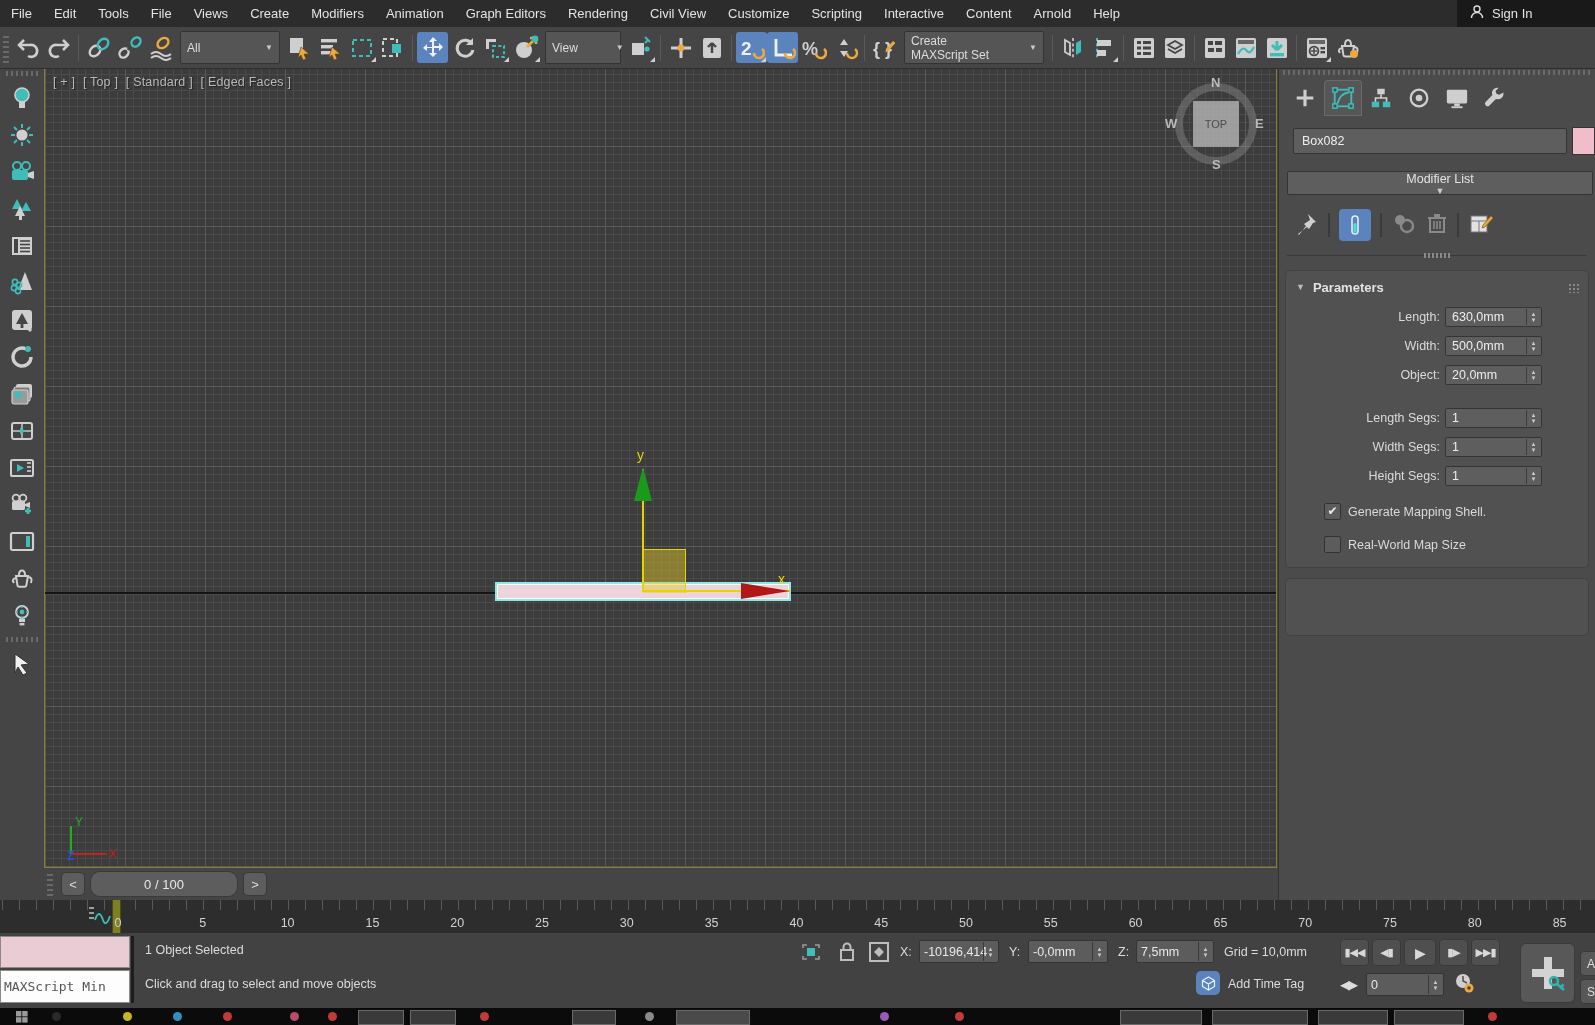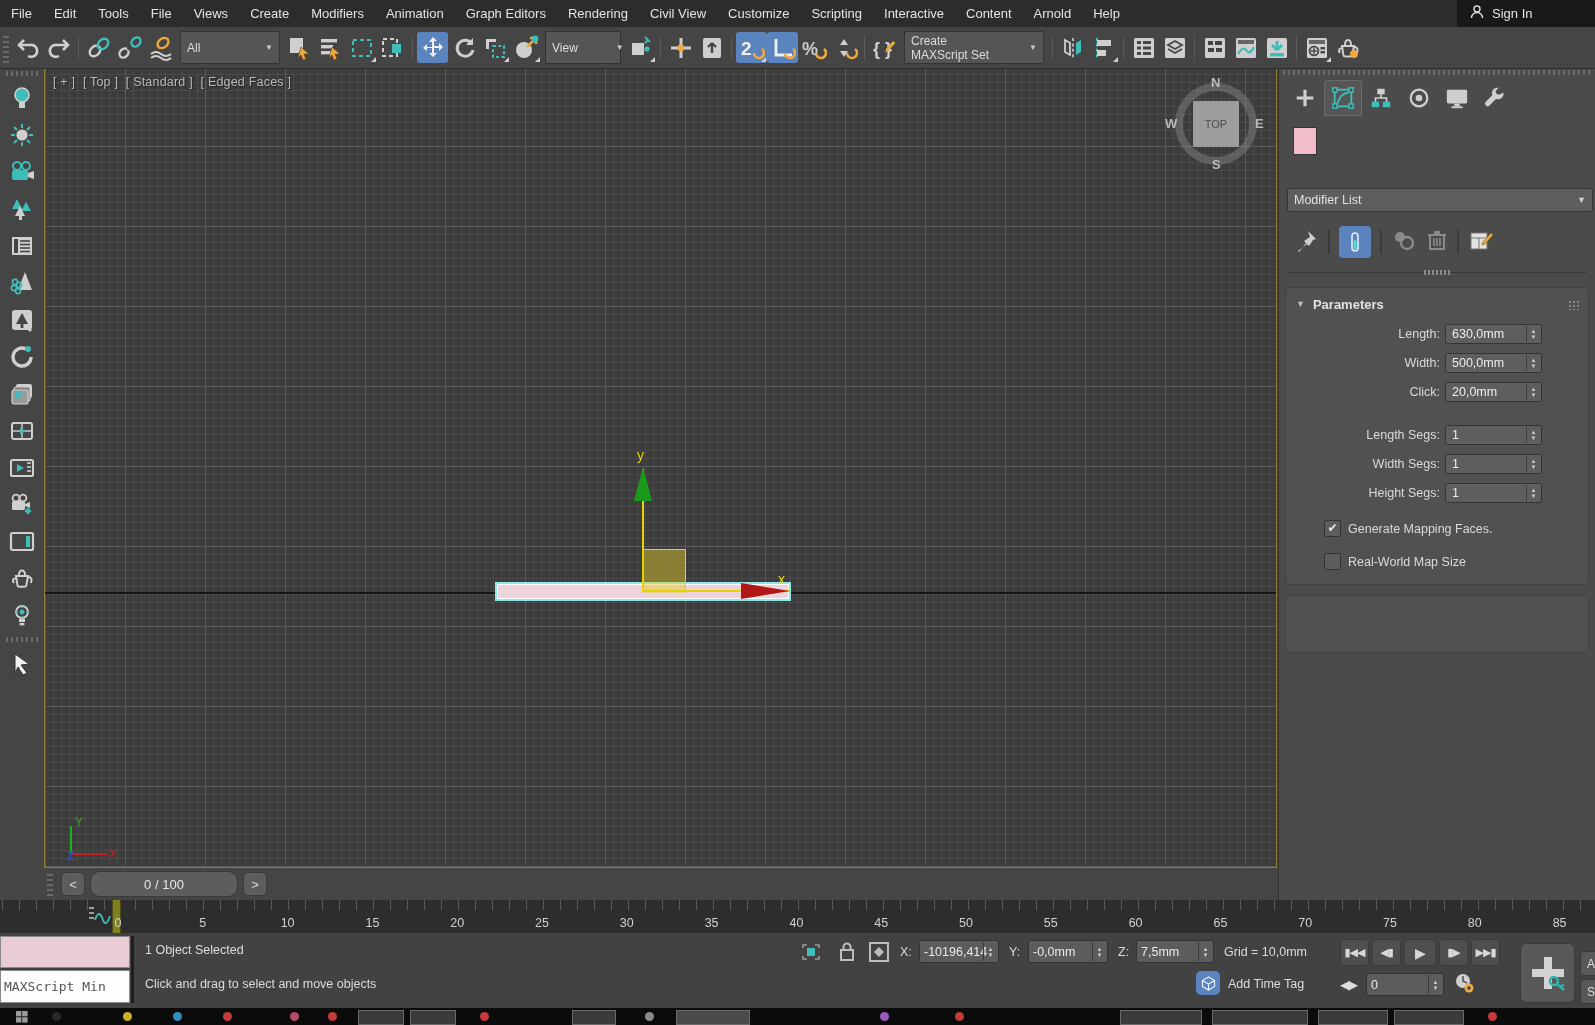--- a/index.html
+++ b/index.html
@@ -125,23 +125,23 @@
           border-left:1px solid #333;box-sizing:border-box;}
   .cpanel .topdots{height:5px;margin:2px 4px;
         background:repeating-linear-gradient(90deg,#6a6a6a 0 2px,transparent 2px 5px);}
   .tabs{display:flex;gap:2px;padding:4px 6px 2px 8px;}
   .tab{width:36px;height:34px;display:flex;align-items:center;justify-content:center;border-radius:3px 3px 0 0;}
   .tab.active{background:#565656;box-shadow:0 0 0 1px #6a6a6a;}
   .namerow{display:flex;align-items:center;gap:5px;margin:10px 0 0 14px;}
   .namefield{width:286px;height:26px;background:#5e5e5e;border:1px solid #343434;border-radius:2px;
              color:#eee;font-size:12.5px;display:flex;align-items:center;padding-left:8px;box-sizing:border-box;}
   .swatch{width:22px;height:26px;background:#f2bdcb;border:1px solid #343434;}
-  .modlist{margin:33px 0 0 8px;width:306px;height:24px;background:#5e5e5e;border:1px solid #343434;
+  .modlist{margin:16px 0 0 8px;width:306px;height:24px;background:#5e5e5e;border:1px solid #343434;
            border-radius:2px;color:#e2e2e2;font-size:12.5px;display:flex;align-items:center;
-           justify-content:space-between;padding:0 6px;box-sizing:border-box;}
+           justify-content:space-between;padding:0 6px;box-sizing:border-box;flex-direction:column;}
   .modgrid{display:grid;grid-template-columns:148px 148px;gap:6px 5px;margin:18px 0 0 7px;}
   .modbtn{height:28px;background:#585858;border:1px solid #3c3c3c;border-radius:4px;color:#e0e0e0;
           font-size:12.5px;display:flex;align-items:center;justify-content:center;}
   .stack{margin:11px 0 0 7px;width:307px;height:101px;background:#3e3e3e;border:1px solid #cfcfcf;
          box-sizing:border-box;overflow:hidden;}
   .stackrow{height:21px;background:#6189c4;color:#fff;font-size:12.5px;display:flex;align-items:center;
             padding-left:26px;}
   .stacktools{display:flex;align-items:center;gap:9px;margin:14px 0 0 16px;height:32px;}
   .stksep{width:2px;height:24px;background:#3a3a3a;}
   .tubebtn{width:32px;height:32px;background:#5b83bd;border-radius:4px;display:flex;align-items:center;justify-content:center;}
@@ -821,20 +821,21 @@
           </svg>
         </div>
         <div class="tab">
           <svg width="24" height="24" viewBox="0 0 26 26">
             <path d="M22 7 a6 6 0 0 1 -8 7 L7 21 a2.6 2.6 0 0 1 -4 -4 l7 -7 a6 6 0 0 1 7 -8 l-3.4 3.4 1 3 3 1 Z" fill="#cfcfcf"></path>
           </svg>
         </div>
       </div>
 
     <div class="namerow">
+      <div class="namefield">Box082</div>
       <div class="swatch"></div>
     </div>
 
     <div class="modlist">
       <span>Modifier List</span>
       <span style="font-size:9px;color:#ccc;">▼</span>
     </div>
 
 
 
@@ -902,21 +903,21 @@
             <div class="plabel">Width:</div>
             <div class="pfield">
               <span>500,0mm</span>
               <span class="spin">
                 <b>▲</b>
                 <b>▼</b>
               </span>
             </div>
           </div>
           <div class="prow">
-            <div class="plabel">Click:</div>
+            <div class="plabel">Object:</div>
             <div class="pfield">
               <span>20,0mm</span>
               <span class="spin">
                 <b>▲</b>
                 <b>▼</b>
               </span>
             </div>
           </div>
           <div class="prow gap">
             <div class="plabel">Length Segs:</div>
@@ -945,21 +946,21 @@
               <span class="spin">
                 <b>▲</b>
                 <b>▼</b>
               </span>
             </div>
           </div>
         </div>
       <div id="checkbox-rows">
           <div class="cbrow">
             <span class="cbox">✔</span>
-            <span>Generate Mapping Faces.</span>
+            <span>Generate Mapping Shell.</span>
           </div>
           <div class="cbrow">
             <span class="cbox"></span>
             <span>Real-World Map Size</span>
           </div>
         </div>
     </div>
 
     <div class="emptyroll"></div>
   </div>

